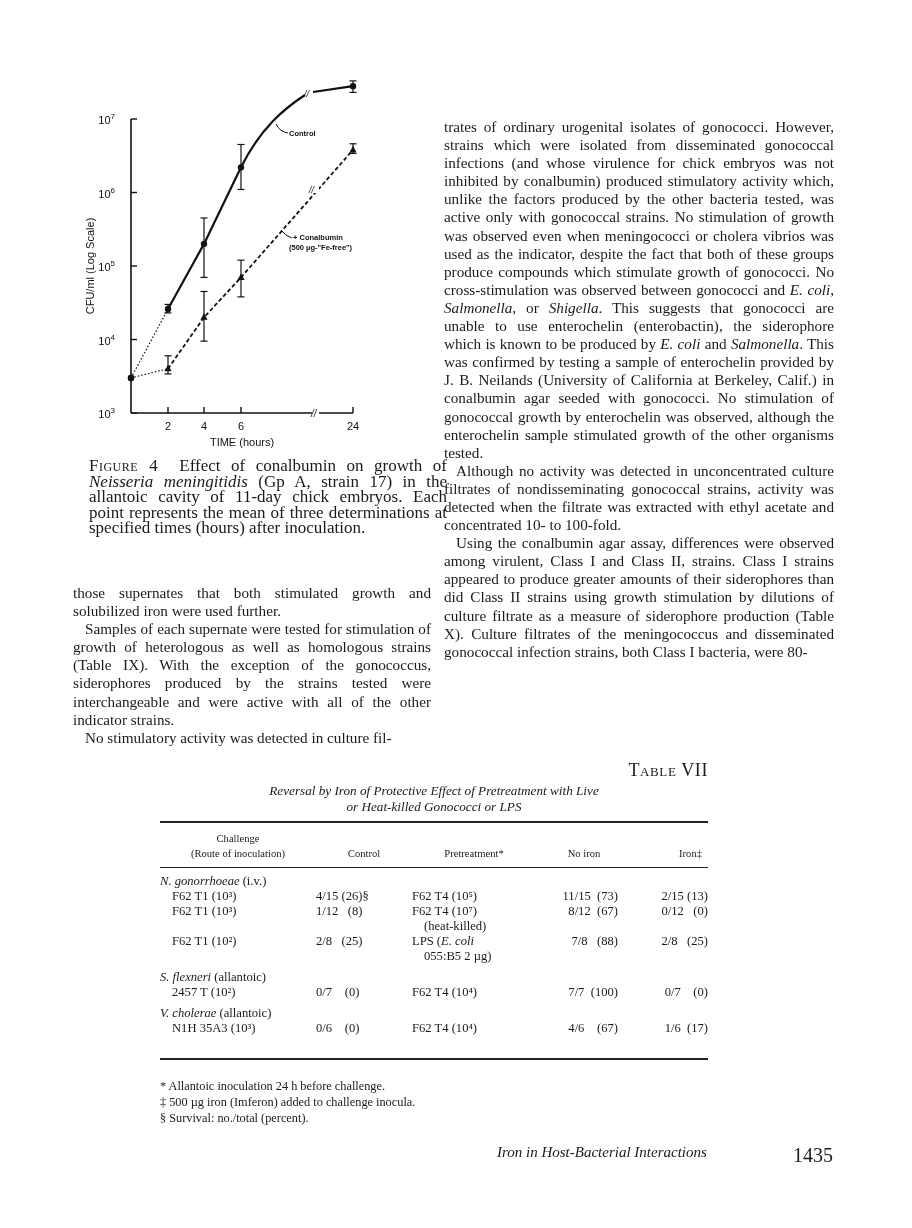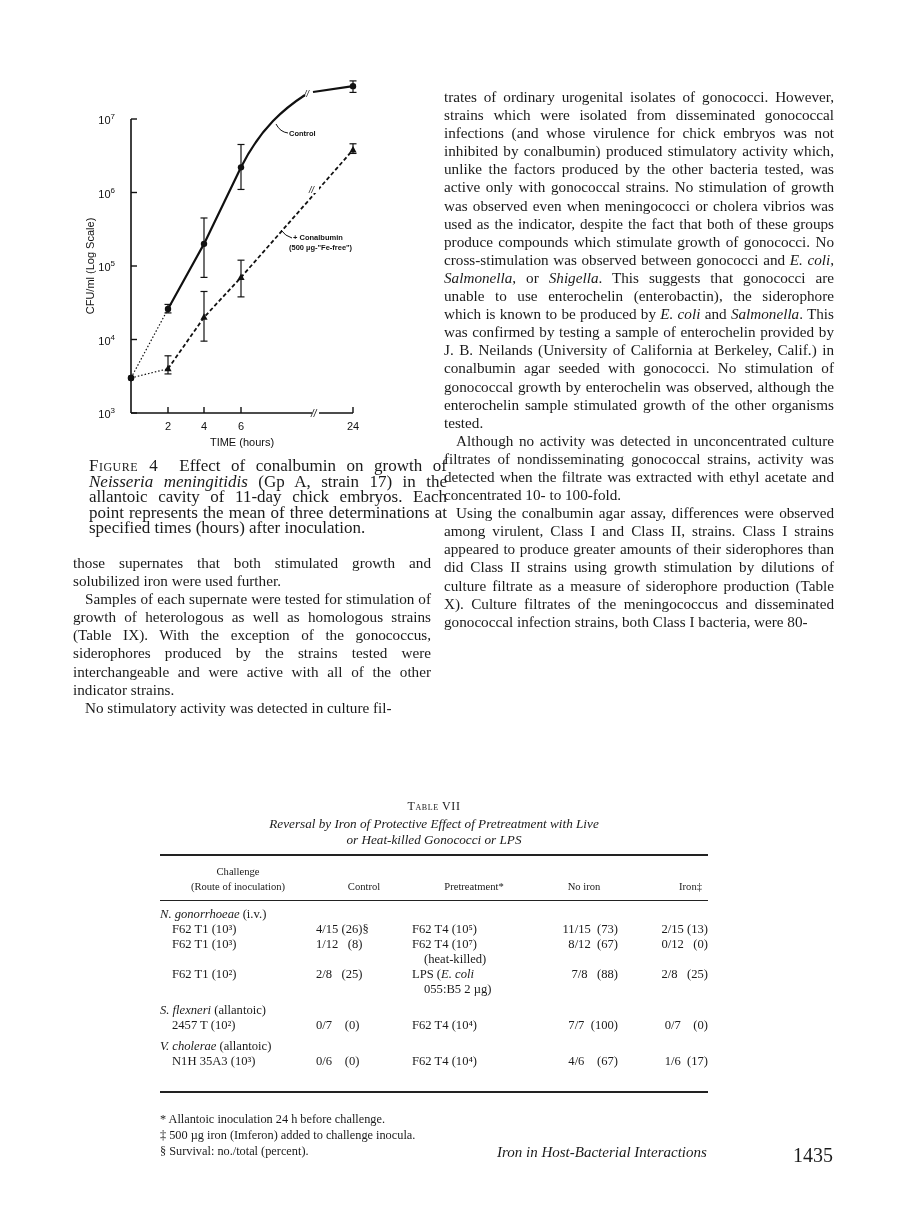--- a/index.html
+++ b/index.html
@@ -1,28 +1,28 @@
 <!DOCTYPE html>
 <html><head>
 <meta charset="utf-8">
 <style>
   html, body { margin: 0; padding: 0; background: #ffffff; }
   body { width: 912px; height: 1228px; position: relative; overflow: hidden;
          font-family: "Liberation Serif", "DejaVu Serif", serif; color: #1a1a1a; }
-  .col { position: absolute; font-size: 15.2px; line-height: 18.1px; text-align: justify; }
+  .col { position: absolute; font-size: 15.2px; line-height: 18.1px; text-align: justify; margin-top: 30px; }
   .col p { margin: 0; }
   .col .ind { text-indent: 12px; }
   #col-right { left: 444px; top: 88px; width: 390px; }
   #col-left { left: 73px; top: 554px; width: 358px; }
   #caption { position: absolute; left: 89px; top: 458px; width: 358px; font-size: 17px; line-height: 15.6px; text-align: justify; }
   .sc { font-variant: small-caps; letter-spacing: 0.5px; }
   #figure { position: absolute; left: 80px; top: 80px; }
   #figure text { font-family: "Liberation Sans", "DejaVu Sans", sans-serif; fill: #111; }
   #table-block { position: absolute; left: 160px; top: 760px; width: 548px; }
-  #table-title { text-align: center; font-size: 12px; letter-spacing: 0.6px; margin-bottom: 2px; margin-top: 39px; }
+  #table-title { text-align: right; font-size: 18px; letter-spacing: 0.6px; margin-bottom: 2px; }
   #table-caption { text-align: center; font-size: 13.2px; font-style: italic; line-height: 16px; margin-bottom: 6px; }
   table { width: 548px; border-collapse: collapse; font-size: 12.6px; line-height: 15px; }
   thead th { font-weight: normal; font-size: 10.6px; padding: 8px 0 6px; vertical-align: bottom; text-align: center; }
   thead tr { border-top: 2px solid #222; border-bottom: 1.5px solid #222; }
   tbody tr.last { border-bottom: 2px solid #222; }
   td { padding: 0; vertical-align: top; white-space: nowrap; }
   td.grp { padding-top: 6px; }
   td.ch { padding-left: 12px; }
   .footnotes { font-size: 12.3px; line-height: 16px; margin-top: 18px; }
   #footer { position: absolute; left: 497px; top: 1144px; width: 340px; font-size: 15px; }

